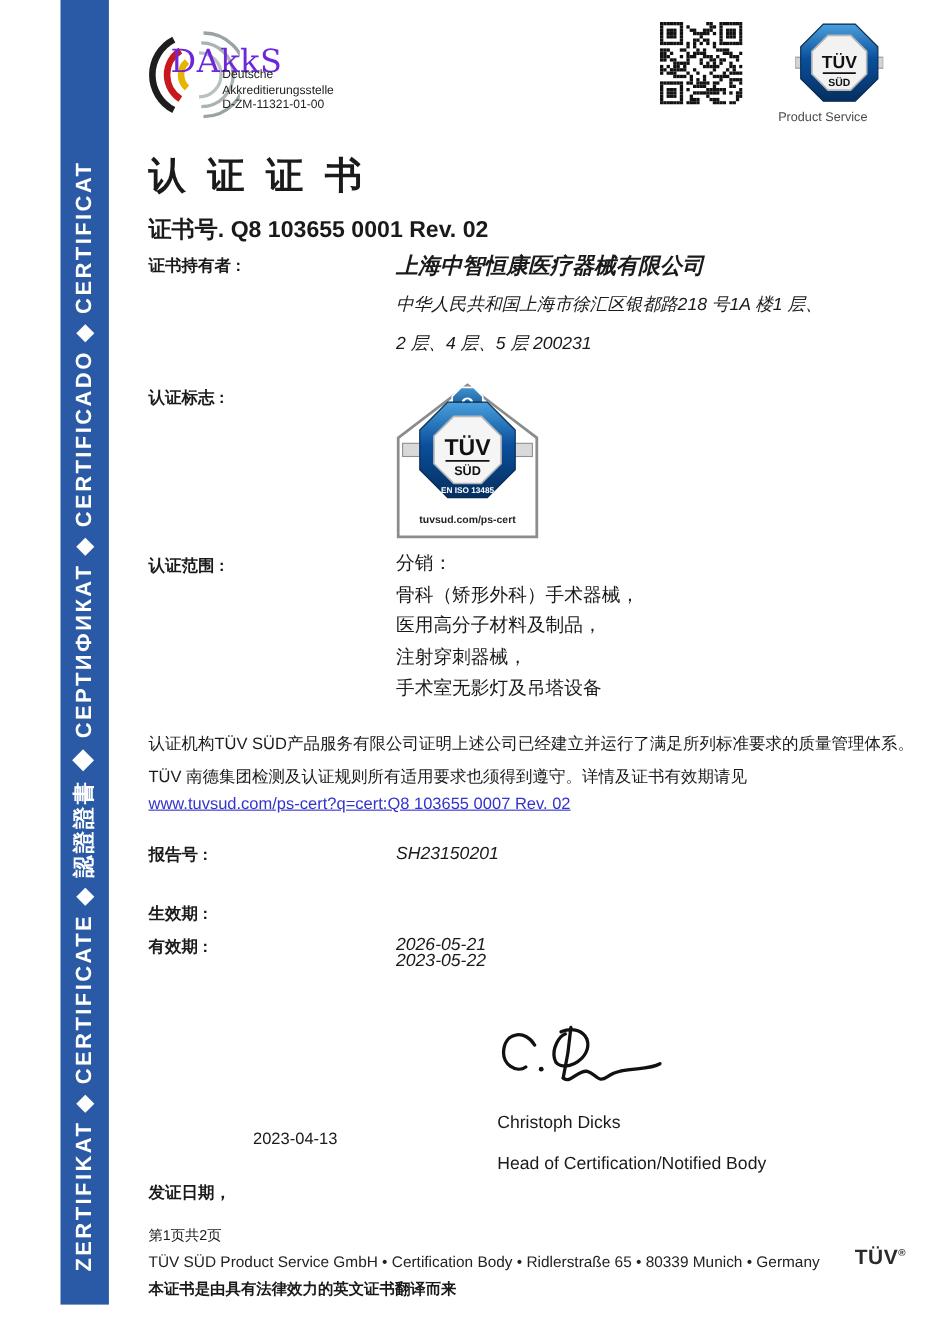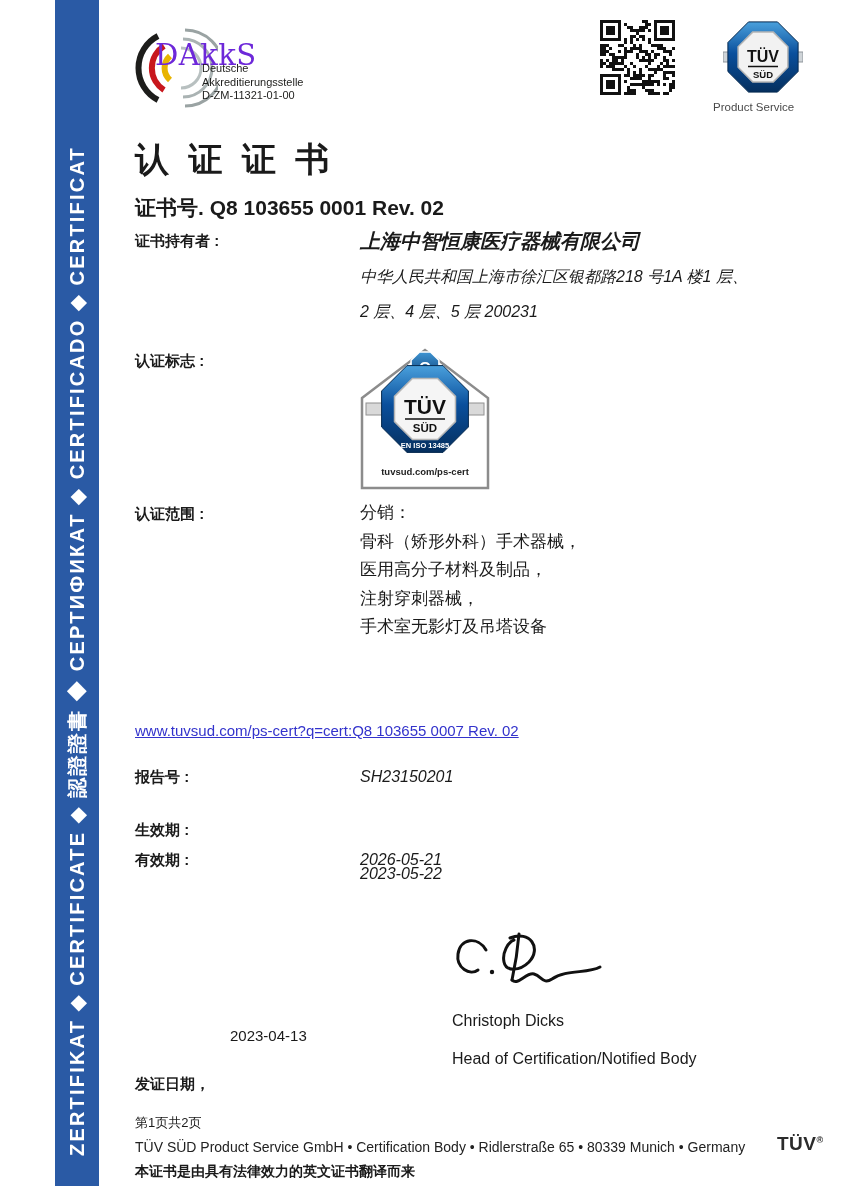--- a/index.html
+++ b/index.html
@@ -18,21 +18,21 @@
   }
   
   .dakks-arcs { position:absolute; left:128px; top:24px; }
   .dakks-name { position:absolute; left:155px; top:38px; font-family:"DejaVu Serif", serif;
     font-size:29px; color:#6d28d9; letter-spacing:0.5px; }
   .dakks-sub { position:absolute; left:202px; top:62px; font-size:11px; line-height:13.5px; color:#1d1d1b; }
   
   .qr { position:absolute; left:600px; top:20px; width:75px; height:75px; }
   
   .tuvlogo { position:absolute; left:723px; top:17px; }
-  .tuv-caption { position:absolute; left:713px; top:101px; width:100px; 
+  .tuv-caption { position:absolute; left:698px; top:101px; width:100px; text-align:center;
     font-size:11.5px; color:#4a4a4a; }
   
   .title { position:absolute; left:135px; top:137px; font-size:34px; font-weight:700; letter-spacing:5px; }
   .certno { position:absolute; left:135px; top:194px; font-size:21px; font-weight:700; }
   .lbl { position:absolute; left:135px; font-size:15px; font-weight:700; white-space:nowrap; }
   .val { position:absolute; left:360px; white-space:nowrap;font-style:italic; }
   .holder-name { top:228px; font-size:20px; font-weight:700; }
   .addr1 { top:267px; font-size:16px; }
   .addr2 { top:302px; font-size:16px; }
   .badge { position:absolute; left:358px; top:346px; }
@@ -437,20 +437,24 @@
 
   <div class="lbl" style="top:505px">认证范围 :</div>
   <div class="scope-lines">
     <div>分销：</div>
     <div>骨科（矫形外科）手术器械，</div>
     <div>医用高分子材料及制品，</div>
     <div>注射穿刺器械，</div>
     <div>手术室无影灯及吊塔设备</div>
   </div>
 
+  <div class="stmt">
+    <div>认证机构TÜV SÜD产品服务有限公司证明上述公司已经建立并运行了满足所列标准要求的质量管理体系。</div>
+    <div>TÜV 南德集团检测及认证规则所有适用要求也须得到遵守。详情及证书有效期请见</div>
+  </div>
   <a class="stmt-link" href="#">www.tuvsud.com/ps-cert?q=cert:Q8 103655 0007 Rev. 02</a>
 
   <div class="lbl" style="top:768px">报告号 :</div>
   <div class="val report-val">SH23150201</div>
   <div class="lbl" style="top:821px">生效期 :</div>
   <div class="val eff-val">2023-05-22</div>
   <div class="lbl" style="top:851px">有效期 :</div>
   <div class="val exp-val">2026-05-21</div>
 
   <svg class="sig-svg" width="175" height="82" viewBox="0 0 175 82">

